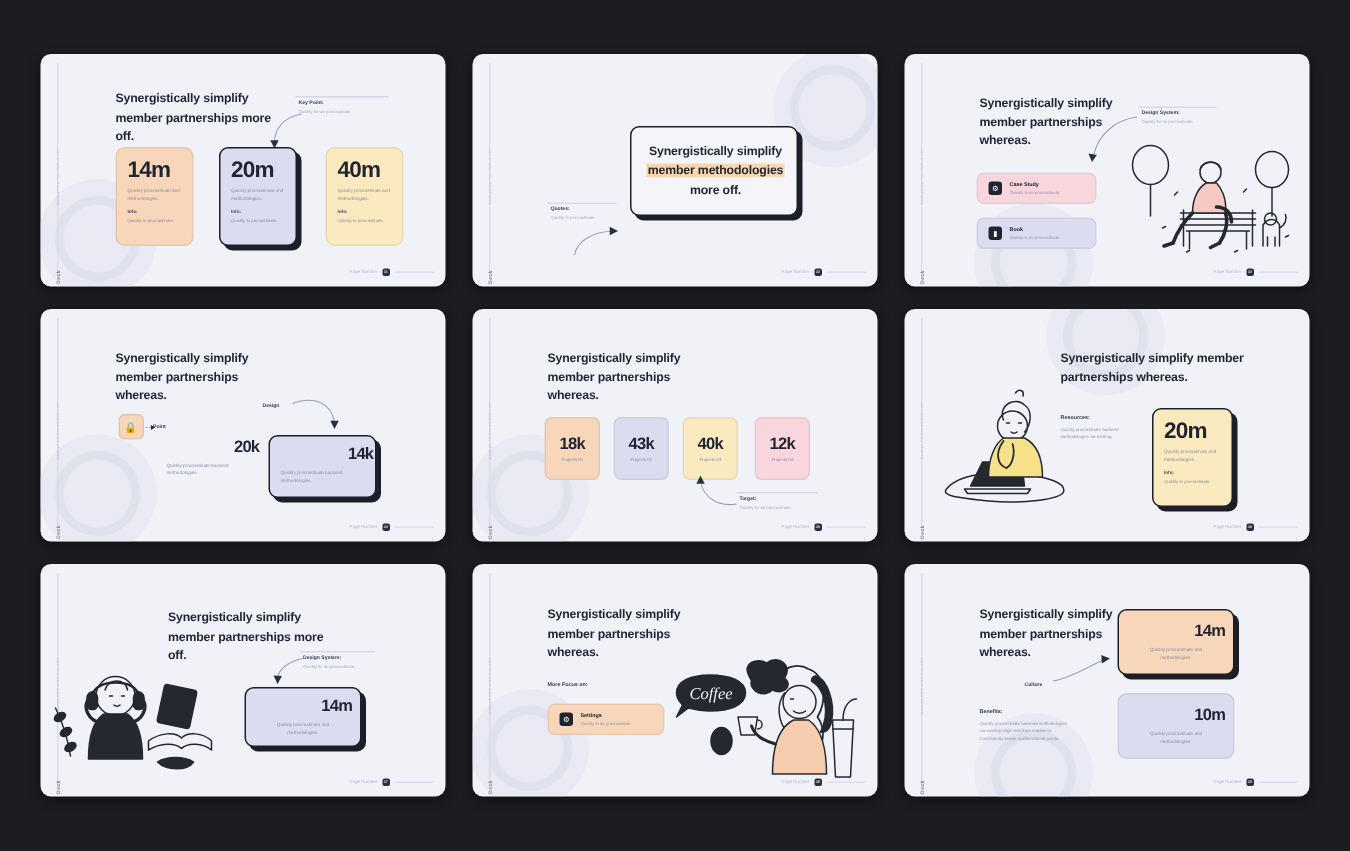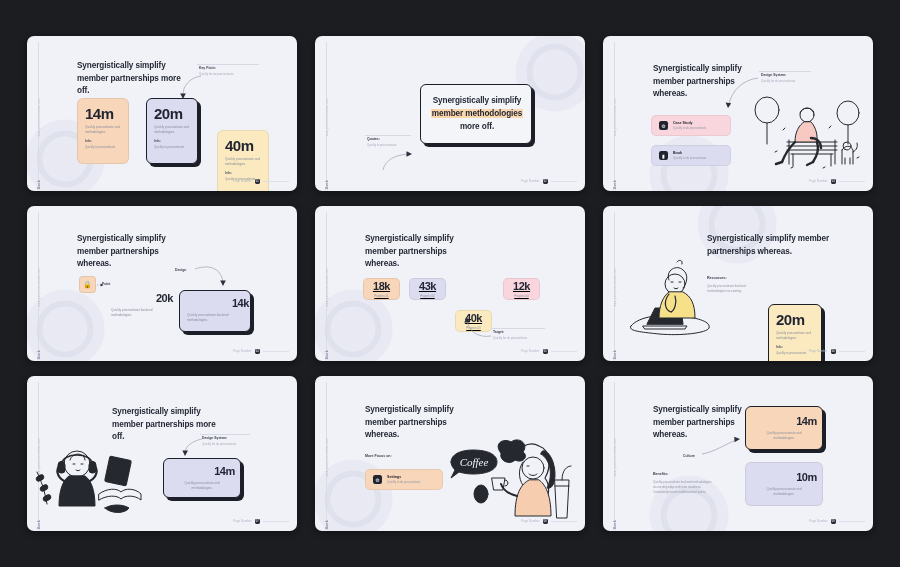--- a/index.html
+++ b/index.html
@@ -87,21 +87,21 @@
 
   
   .card{
     position:absolute; border-radius:6px;
     padding:7px 7px 6px 7px;
     border:1px solid rgba(0,0,0,.07);
   }
   .card.sh{ box-shadow:3px 3px 0 #1c1f28; border-color:#1c1f28; }
   .c-peach { background:#f8d6b9; }
   .c-lav   { background:#dcdcf0; }
-  .c-cream { background:#fbeabf;margin-top:32px; }
+  .c-cream { background:#fbeabf; }
   .c-pink  { background:#f9d6de; }
   .c-white { background:#f4f5f9; }
   .bignum{ font-size:15px; font-weight:700; color:#1f2430; letter-spacing:-.5px; line-height:1; }
   .bignum.sm{ font-size:11px;margin-left:45px; }
   .lbl{ font-size:3.1px; color:#8b8f9e; line-height:1.5; margin-top:4px; }
   .lbl.b{ color:#4a4f5e; font-weight:700; margin-top:5px; }
   .sublbl{ font-size:2.9px; color:#8b8f9e; margin-top:1.5px; line-height:1.5; }
 
   
   .note{ position:absolute; }
@@ -124,24 +124,24 @@
     width:9px; height:9px; border-radius:2.2px;
     background:#20242e; color:#fff;
     display:flex; align-items:center; justify-content:center;
     font-size:5px; flex:none;
   }
   .chip .ct{ font-size:3.6px; font-weight:700; color:#20242e; }
   .chip .cs{ font-size:2.8px; color:#9397a6; margin-top:1px; }
 
   
   .stat{
-    position:absolute; width:37px; height:22px;
+    position:absolute; width:37px; height:42px;
     border-radius:5px; border:1px solid rgba(0,0,0,.07);
     display:flex; flex-direction:column;
-    align-items:center; justify-content:center; gap:2px;text-decoration:underline;
+    align-items:center; justify-content:center; gap:2px;
   }
   .stat .sv{ font-size:11px; font-weight:700; color:#1f2430; letter-spacing:-.4px; }
   .stat .sl{ font-size:2.9px; color:#8b8f9e; }
 
   
   .tile{
     position:absolute; width:17px; height:17px; border-radius:4px;
     background:#f8d6b9; border:1px solid rgba(0,0,0,.08);
     display:flex; align-items:center; justify-content:center;
     font-size:7px; color:#2a2f3c;

